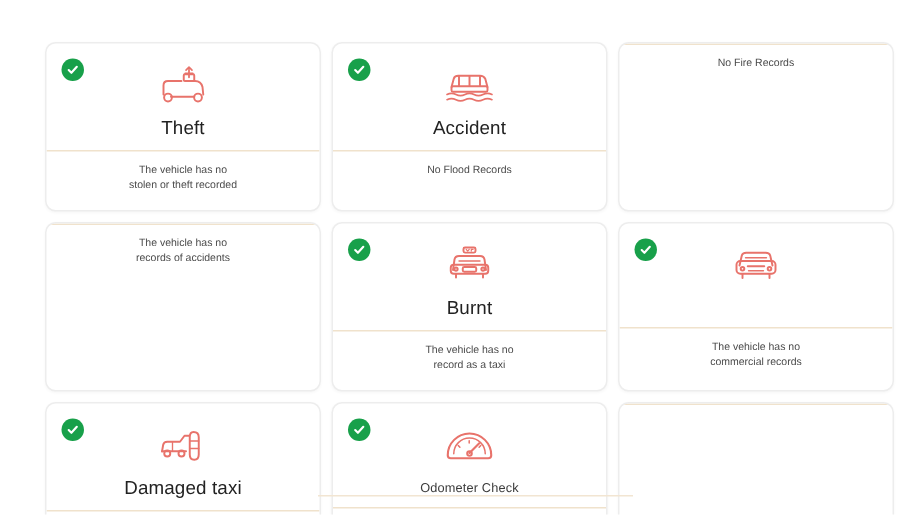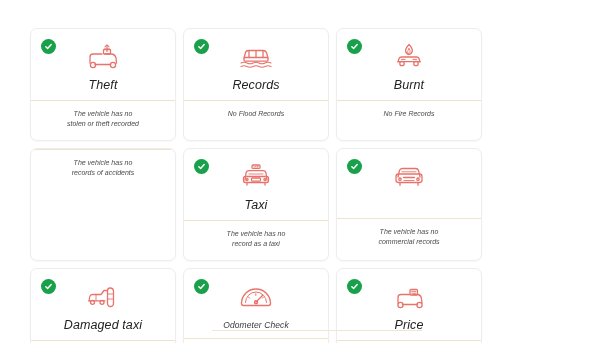--- a/index.html
+++ b/index.html
@@ -19,29 +19,28 @@
     position: absolute;
     left: 30px;
     top: 28px;
     width: 566px;
     display: flex;
     flex-wrap: wrap;
     gap: 7px 7px;
   }
 
   .card {
-    width: 146px;
+    width: 184px;
     box-sizing: border-box;
     background: #ffffff;
     border: 1px solid #ededed;
     border-radius: 7px;
     position: relative;
     box-shadow: 0 1px 2px rgba(0,0,0,0.035);
     overflow: hidden;
-    font-style: italic;
   }
 
   .card-top {
     position: relative;
     padding: 7px 8px 7px 8px;
     min-height: 69px;
     box-sizing: border-box;
     display: flex;
     flex-direction: column;
     align-items: center;
@@ -159,50 +158,30 @@
     <svg width="40" height="30" viewBox="0 0 40 30" fill="none" stroke="#e8736b" stroke-width="1.3" stroke-linecap="round" stroke-linejoin="round">
       <path d="M8 16 L9.5 10.5 Q10 8.5 12.5 8.5 L27 8.5 Q29.5 8.5 30.5 10.5 L32 16"></path>
       <rect x="8" y="15.5" width="24" height="3.6" rx="1"></rect>
       <line x1="13" y1="9" x2="13" y2="15"></line>
       <line x1="20" y1="9" x2="20" y2="15"></line>
       <line x1="27" y1="9" x2="27" y2="15"></line>
       <path d="M5 21 Q8 19.4 11 21 T17 21 T23 21 T29 21 T35 21" stroke-width="1.1"></path>
       <path d="M5 24.5 Q8 23 11 24.5 T17 24.5 T23 24.5 T29 24.5 T35 24.5" stroke-width="1.1"></path>
     </svg>
         </div>
-        <div class="card-title">Records</div>
+        <div class="card-title">Accident</div>
       </div>
       <div class="divider"></div>
       <div class="card-bottom">
         <div>
           <span>No Flood Records</span>
         </div>
       </div>
     </div>
     <div class="card">
-      <div class="card-top">
-        <div class="badge">
-          <svg width="9" height="9" viewBox="0 0 12 12" fill="none" stroke="#ffffff" stroke-width="1.9" stroke-linecap="round" stroke-linejoin="round">
-            <path d="M2.4 6.3 L4.8 8.7 L9.6 3.4"></path>
-          </svg>
-        </div>
-        <div class="icon-wrap">
-    <svg width="40" height="30" viewBox="0 0 40 30" fill="none" stroke="#e8736b" stroke-width="1.3" stroke-linecap="round" stroke-linejoin="round">
-      <path d="M20 2.5 Q24 6.5 23.2 9.5 Q22.6 12 20 12.5 Q17 12 16.6 9.2 Q16.2 6.5 20 2.5 Z"></path>
-      <path d="M20 6.5 Q21.6 8.6 21 10.3 Q20.5 11.5 19.4 11.3 Q18.4 10.8 18.7 9.4 Q19 8 20 6.5 Z" stroke-width="0.9"></path>
-      <path d="M9 20 L10 16.5 Q10.5 15 12.5 15 L27.5 15 Q29.5 15 30 16.5 L31 20"></path>
-      <line x1="9" y1="19.7" x2="31" y2="19.7"></line>
-      <circle cx="13" cy="21.5" r="2.2"></circle>
-      <circle cx="27" cy="21.5" r="2.2"></circle>
-      <line x1="12.5" y1="17.4" x2="16" y2="17.4" stroke-width="1"></line>
-      <line x1="24" y1="17.4" x2="27.5" y2="17.4" stroke-width="1"></line>
-    </svg>
-        </div>
-        <div class="card-title">Burnt</div>
-      </div>
       <div class="divider"></div>
       <div class="card-bottom">
         <div>
           <span>No Fire Records</span>
         </div>
       </div>
     </div>
     <div class="card">
       <div class="divider"></div>
       <div class="card-bottom">
@@ -226,21 +205,21 @@
       <path d="M9 18 L10 11 Q10.4 8.6 13 8.6 L27 8.6 Q29.6 8.6 30 11 L31 18"></path>
       <rect x="7.5" y="14.5" width="25" height="6" rx="2"></rect>
       <rect x="15.5" y="16" width="9" height="3.2" rx="1"></rect>
       <circle cx="11" cy="17.4" r="1.1"></circle>
       <circle cx="29" cy="17.4" r="1.1"></circle>
       <line x1="11" y1="21" x2="11" y2="23"></line>
       <line x1="29" y1="21" x2="29" y2="23"></line>
       <line x1="13" y1="12" x2="27" y2="12" stroke-width="0.9"></line>
     </svg>
         </div>
-        <div class="card-title">Taxi</div>
+        <div class="card-title">Burnt</div>
       </div>
       <div class="divider"></div>
       <div class="card-bottom">
         <div>
           <span>The vehicle has no</span>
           <span>record as a taxi</span>
         </div>
       </div>
     </div>
     <div class="card">
@@ -313,37 +292,17 @@
       <line x1="19.8" y1="11.8" x2="19.8" y2="13.4" stroke-width="1"></line>
       <line x1="27.5" y1="15" x2="26.4" y2="16.2" stroke-width="1"></line>
     </svg>
         </div>
         <div class="card-title small">Odometer Check</div>
       </div>
       <div class="divider"></div>
       <div class="card-bottom"></div>
     </div>
     <div class="card">
-      <div class="card-top">
-        <div class="badge">
-          <svg width="9" height="9" viewBox="0 0 12 12" fill="none" stroke="#ffffff" stroke-width="1.9" stroke-linecap="round" stroke-linejoin="round">
-            <path d="M2.4 6.3 L4.8 8.7 L9.6 3.4"></path>
-          </svg>
-        </div>
-        <div class="icon-wrap">
-    <svg width="40" height="30" viewBox="0 0 40 30" fill="none" stroke="#e8736b" stroke-width="1.3" stroke-linecap="round" stroke-linejoin="round">
-      <path d="M9 21 L9 15.5 Q9 12.5 12 12.5 L21 12.5"></path>
-      <path d="M24 12.5 L28 12.5 Q32 12.5 32.5 17 L33 21"></path>
-      <line x1="13.5" y1="22.5" x2="28.5" y2="22.5"></line>
-      <circle cx="11.5" cy="23" r="2.6"></circle>
-      <circle cx="30.5" cy="23" r="2.6"></circle>
-      <rect x="21" y="7.5" width="7.5" height="5.5" rx="1"></rect>
-      <line x1="22.6" y1="9.4" x2="26.8" y2="9.4" stroke-width="0.9"></line>
-      <line x1="22.6" y1="11.2" x2="26.8" y2="11.2" stroke-width="0.9"></line>
-    </svg>
-        </div>
-        <div class="card-title">Price</div>
-      </div>
       <div class="divider"></div>
       <div class="card-bottom"></div>
     </div>
   </div>
 <div class="bottom-rule"></div>
 
 </body></html>

